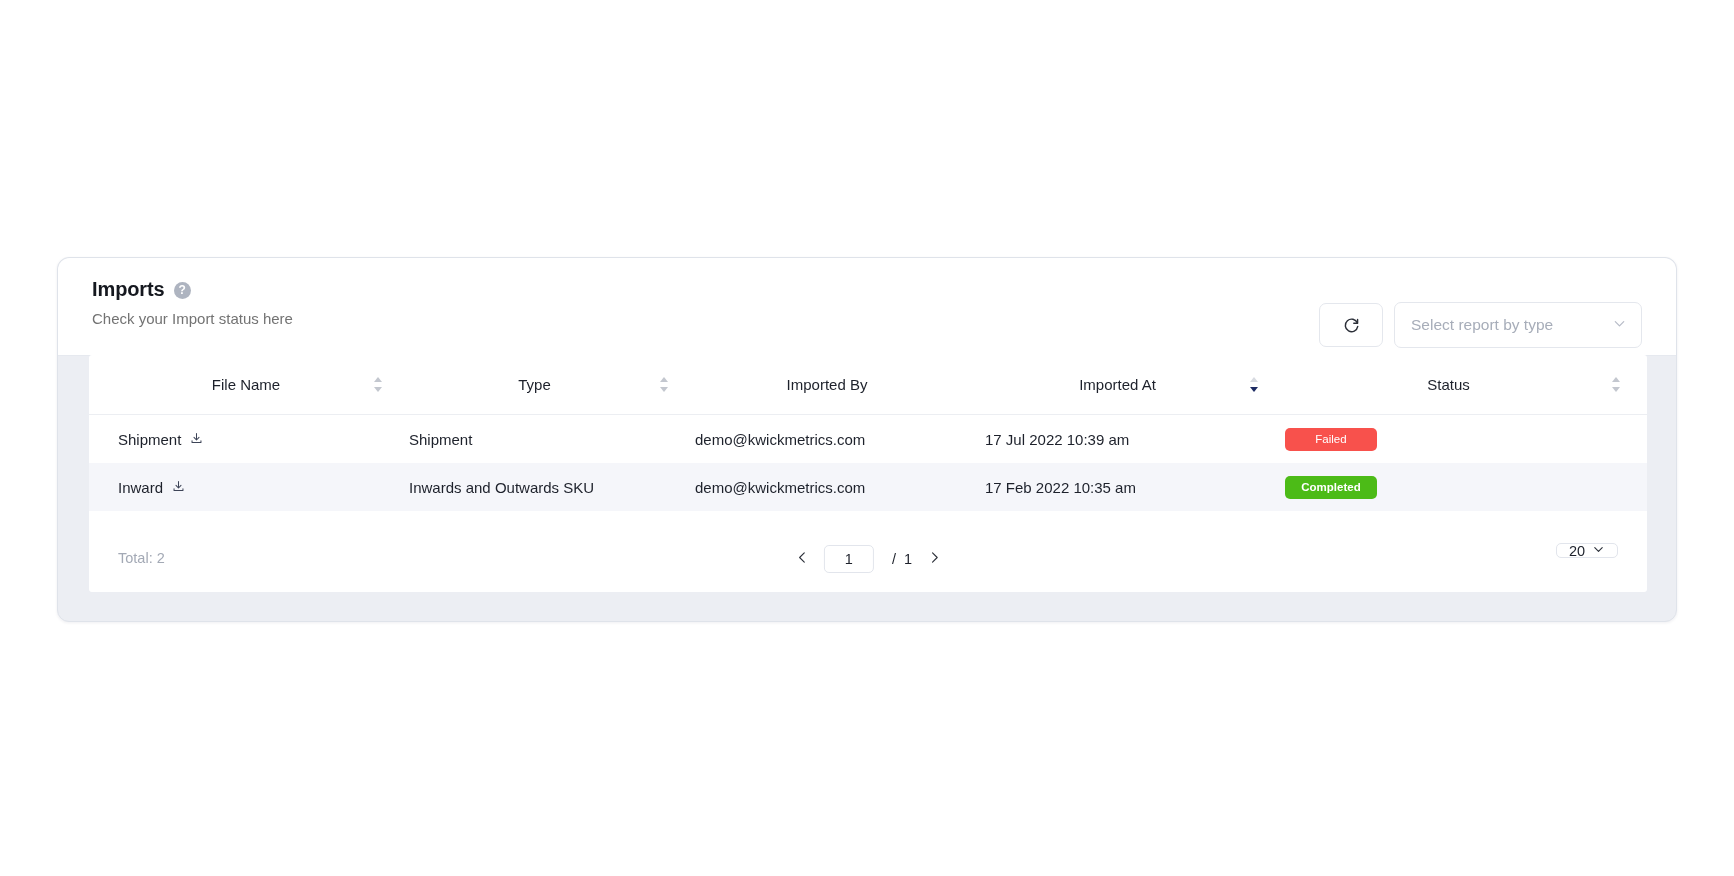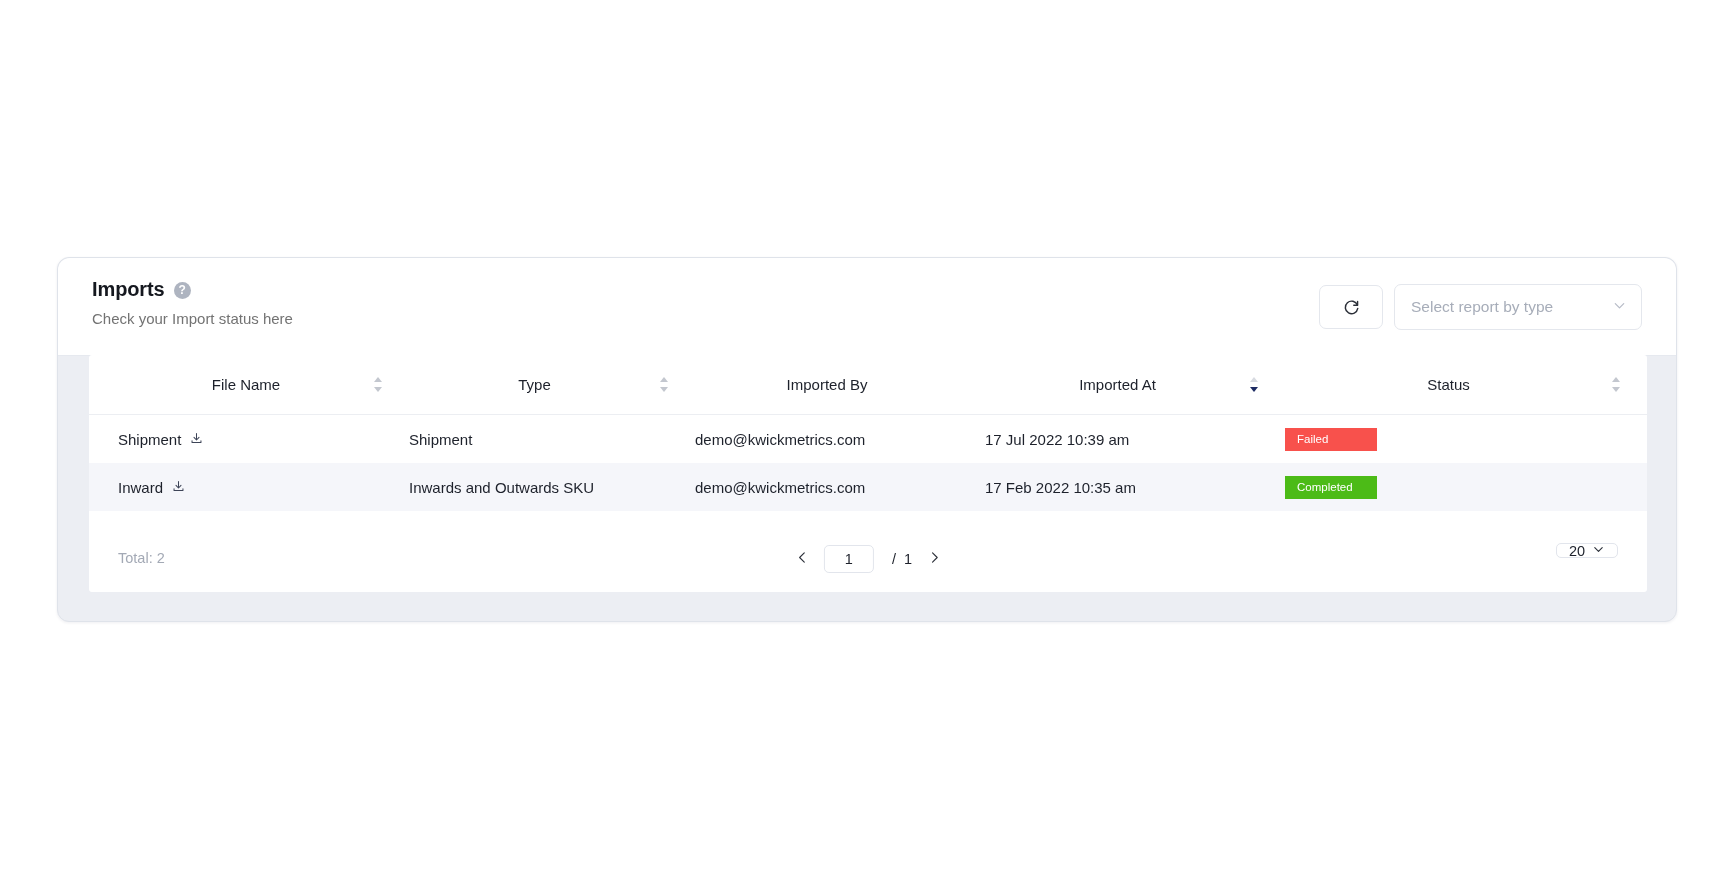--- a/index.html
+++ b/index.html
@@ -73,21 +73,21 @@
   #page-subtitle {
     margin-top: 8px;
     font-size: 15px;
     color: #737373;
     font-weight: normal;
   }
 
   .header-right {
     position: absolute;
     right: 34px;
-    top: 26px;
+    top: 44px;
     display: flex;
     align-items: center;
     gap: 11px;
   }
   #refresh-button {
     width: 64px;
     height: 44px;
     box-sizing: border-box;
     background: #ffffff;
     border: 1px solid #e4e7ed;
@@ -198,27 +198,28 @@
     align-items: center;
     gap: 9px;
   }
   .download-icon { display: block; flex: none; }
 
   .status-badge {
     display: inline-block;
     min-width: 92px;
     box-sizing: border-box;
     padding: 4px 12px;
-    border-radius: 0;
+    border-radius: 5px;
     font-size: 11.5px;
     color: #ffffff;
+    text-align: center;
     line-height: 15px;
   }
   .status-failed { background: #f8514c; }
-  .status-completed { background: #4cbb17; }
+  .status-completed { background: #4cbb17; font-weight: bold; }
 
   
   #table-footer {
     position: absolute;
     left: 0;
     right: 0;
     bottom: 0;
     height: 64px;
   }
   #total-count {

